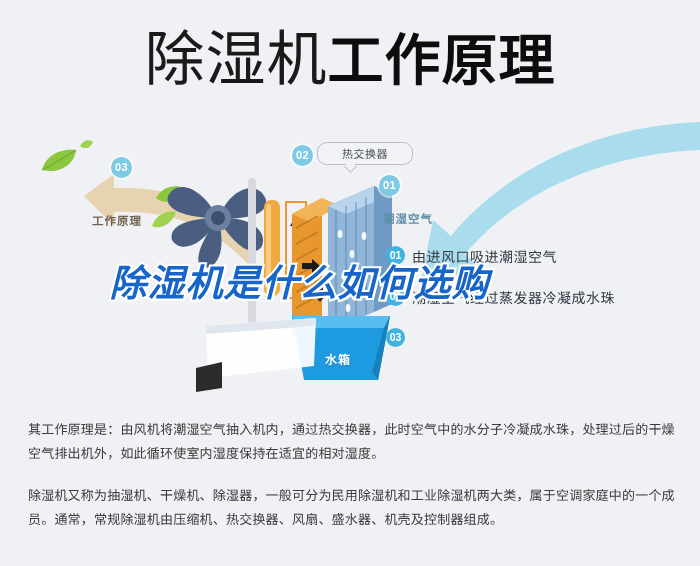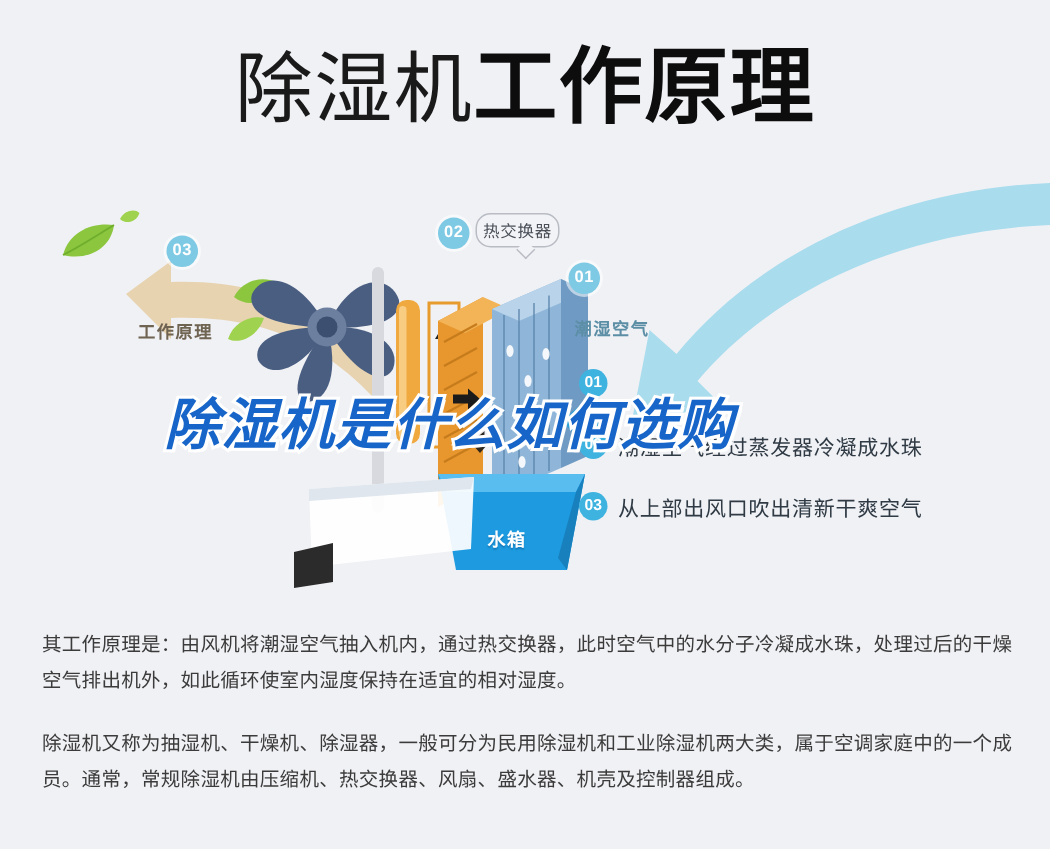--- a/index.html
+++ b/index.html
@@ -27,21 +27,21 @@
   .title-row {
     position: absolute;
     left: 0;
     top: 30px;
     width: 700px;
     text-align: center;
     white-space: nowrap;
     line-height: 1;
   }
   .title-light {
-    font-size: 52px;
+    font-size: 60px;
     font-weight: 500;
     color: #1a1a1a;
     letter-spacing: 1px;
     vertical-align: baseline;
   }
   .title-bold {
     font-size: 56px;
     font-weight: 900;
     color: #0d0d0d;
     letter-spacing: 1px;
@@ -121,21 +121,21 @@
   }
   .badge-03 { left: 111px; top: 37px; }
   .badge-02 { left: 292px; top: 25px; }
   .badge-01 { left: 379px; top: 55px; }
 
   
   .callout {
     position: absolute;
     left: 317px;
     top: 22px;
-    padding: 2px 4px 3px;
+    padding: 2px 24px 3px;
     border: 1px solid #b9bcc4;
     border-radius: 10px;
     background: #f2f3f6;
     font-size: 11px;
     color: #4a4f58;
     letter-spacing: .5px;
     white-space: nowrap;
   }
   .callout::after {
     content: "";
@@ -333,28 +333,28 @@
     <div class="callout">热交换器</div>
 
     <div class="label-dry">工作原理</div>
     <div class="label-humid">潮湿空气</div>
     <div class="label-tank">水箱</div>
   </div>
 
   <div class="steps">
     <div class="step">
       <div class="step-num">01</div>
+      <div class="step-text">由进风口吸进潮湿空气</div>
     </div>
     <div class="step">
       <div class="step-num">02</div>
       <div class="step-text">潮湿空气经过蒸发器冷凝成水珠</div>
     </div>
     <div class="step">
       <div class="step-num">03</div>
-      <div class="step-text">从上部出风口吹出清新干爽空气</div>
     </div>
   </div>
 
   <div class="overlay-headline">除湿机是什么如何选购</div>
 
   <div class="body-copy">
     <p class="para">其工作原理是：由风机将潮湿空气抽入机内，通过热交换器，此时空气中的水分子冷凝成水珠，处理过后的干燥空气排出机外，如此循环使室内湿度保持在适宜的相对湿度。</p>
     <p class="para">除湿机又称为抽湿机、干燥机、除湿器，一般可分为民用除湿机和工业除湿机两大类，属于空调家庭中的一个成员。通常，常规除湿机由压缩机、热交换器、风扇、盛水器、机壳及控制器组成。</p>
   </div>
 

